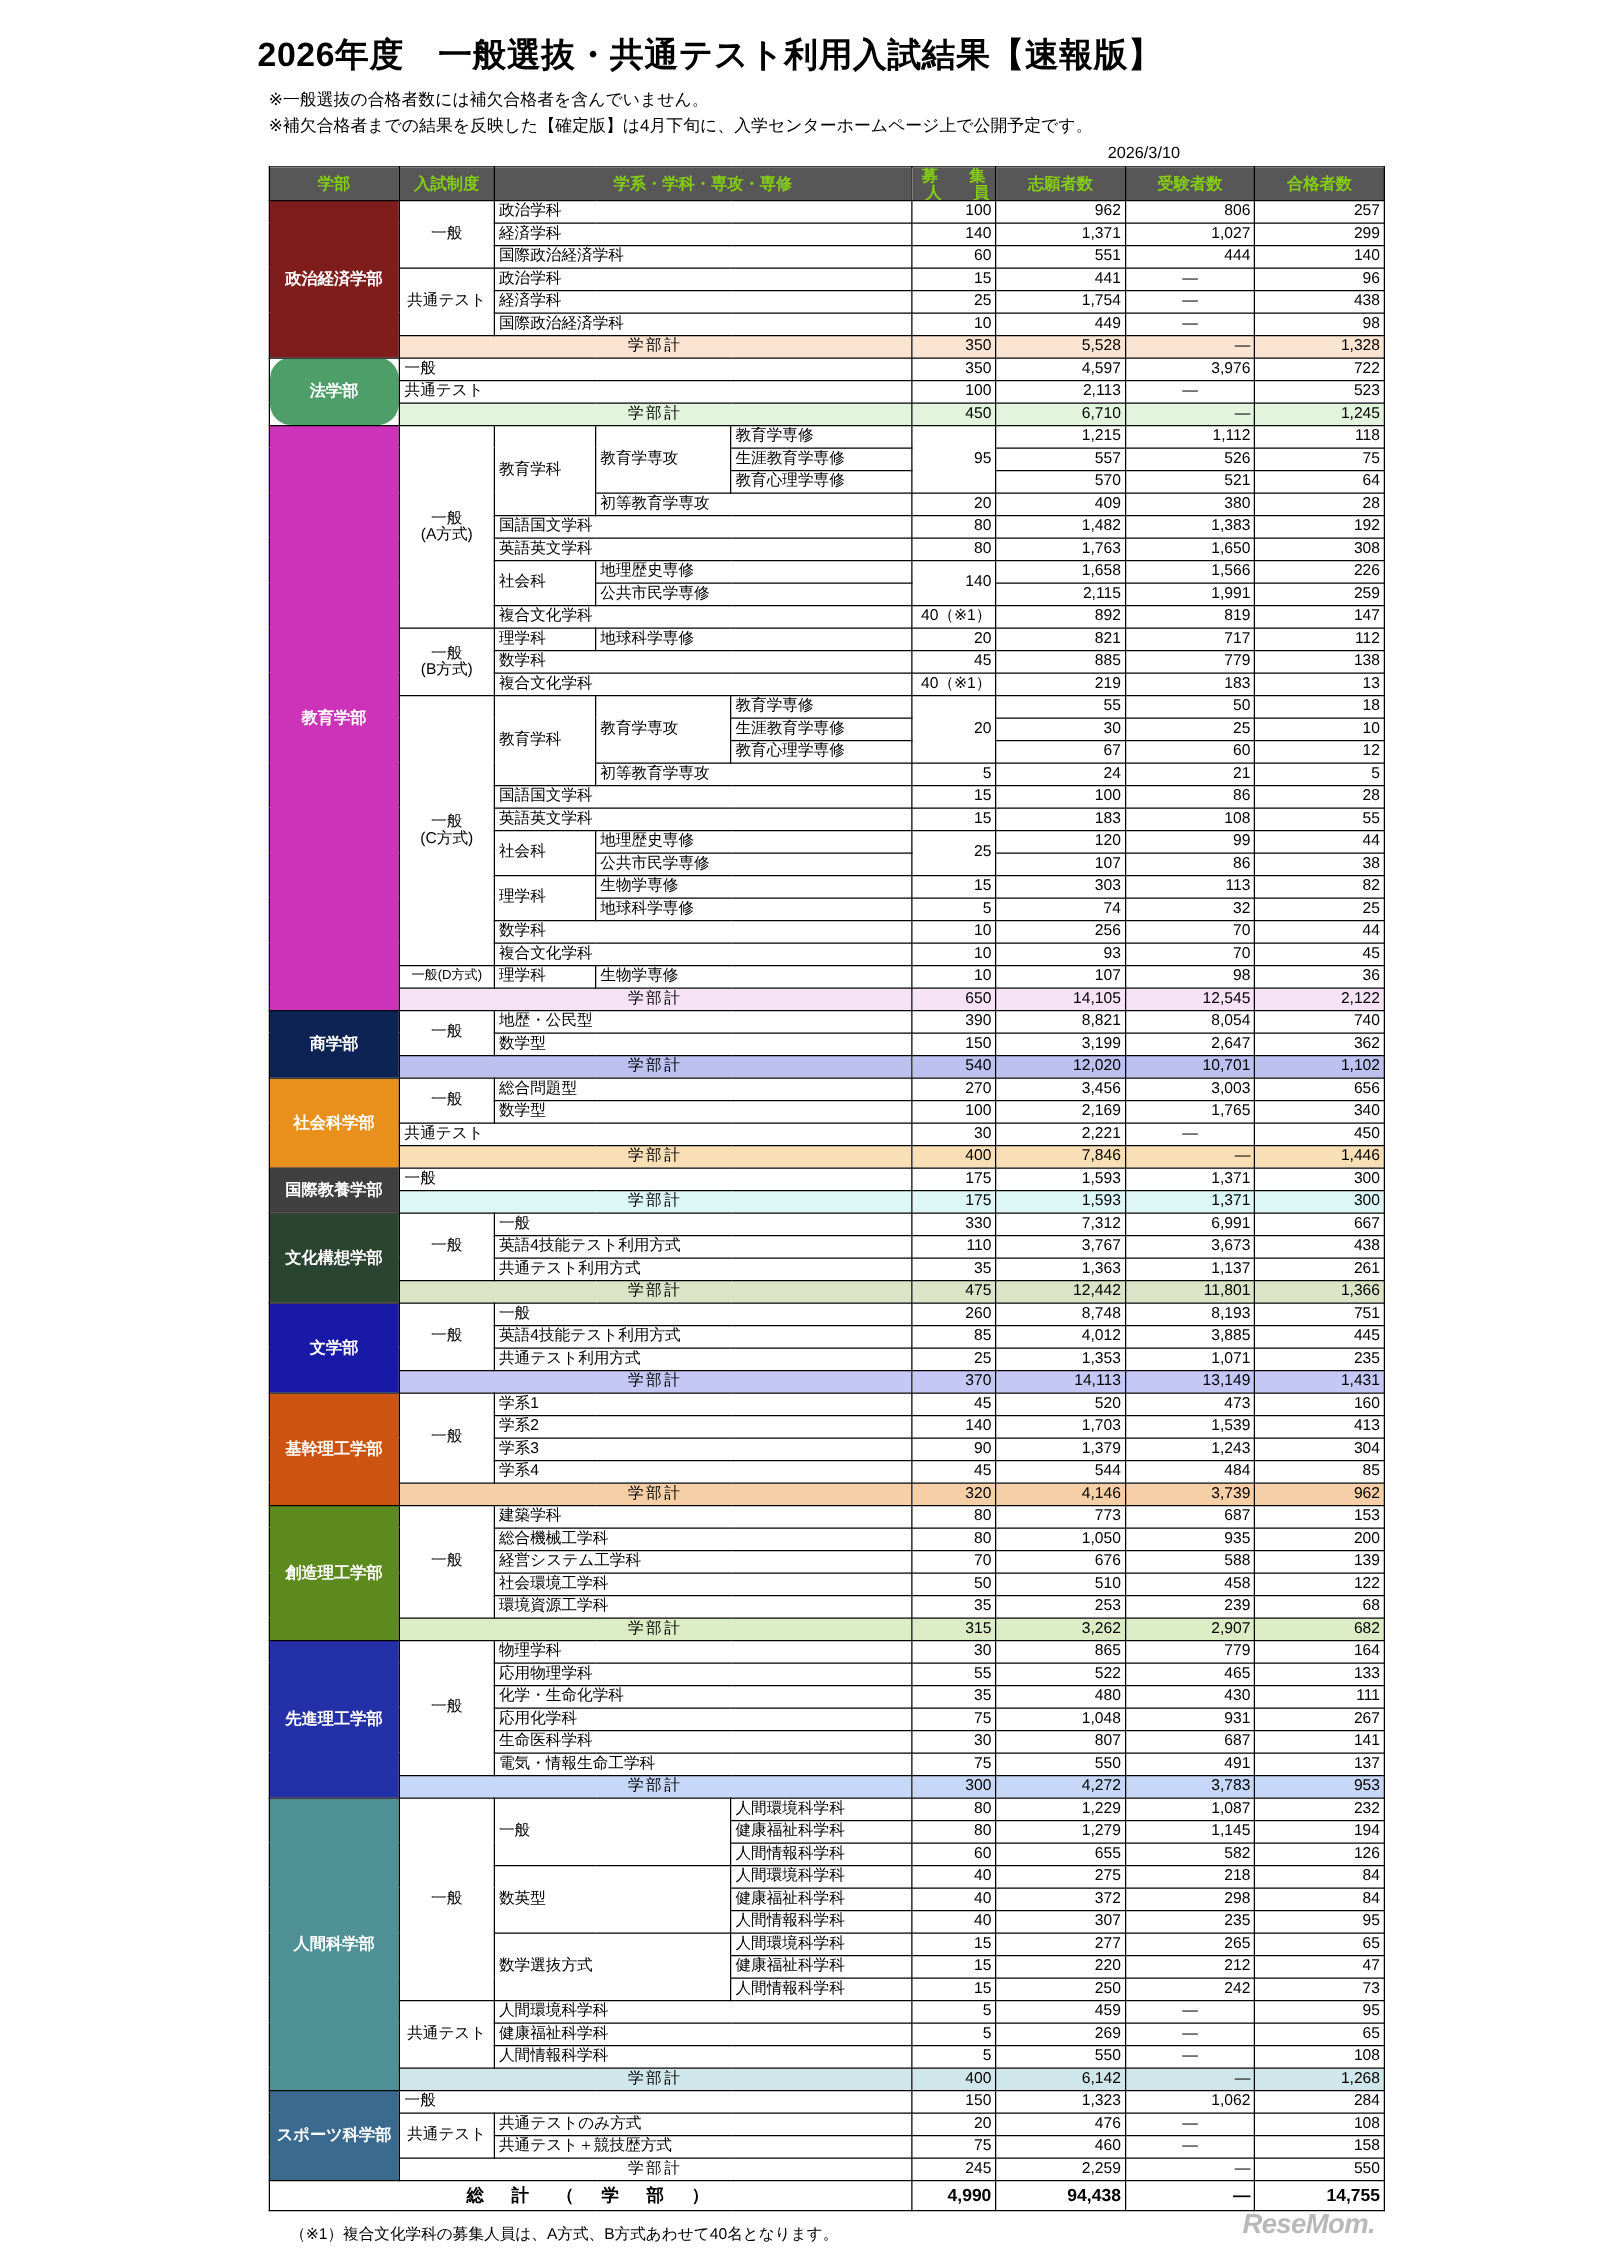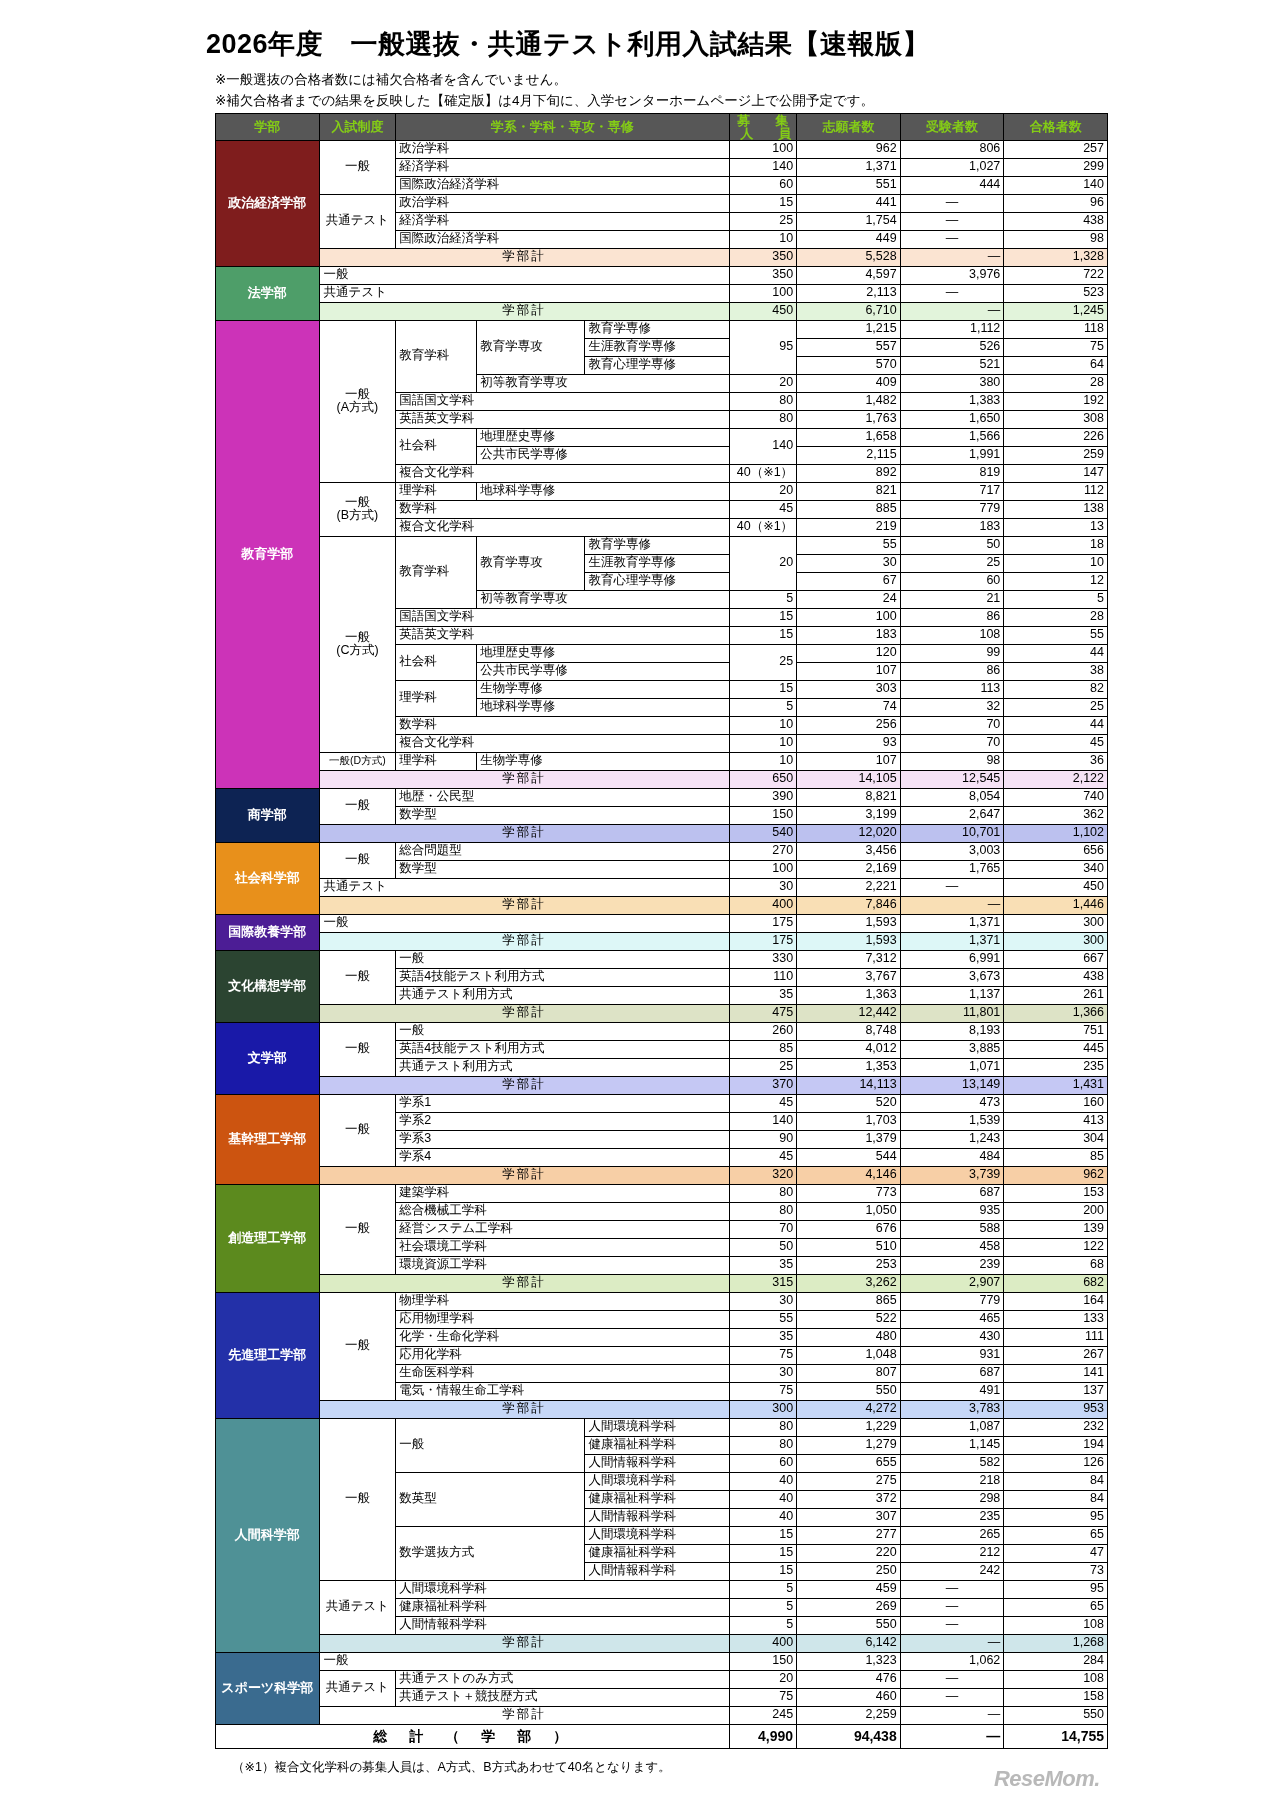--- a/index.html
+++ b/index.html
@@ -134,20 +134,21 @@
 </style>
 </head>
 <body>
 
 <div id="page">
 
   <div class="hdr">
     <div class="title">2026年度　一般選抜・共通テスト利用入試結果【速報版】</div>
     <div class="note">※一般選抜の合格者数には補欠合格者を含んでいません。</div>
     <div class="note">※補欠合格者までの結果を反映した【確定版】は4月下旬に、入学センターホームページ上で公開予定です。</div>
+    <div class="asof">2026/3/10</div>
   </div>
 
   <div class="tblwrap">
     <table class="main">
       <colgroup>
         <col class="c-fac">
           <col class="c-sys">
           <col class="c-d1">
           <col class="c-d2">
           <col class="c-d3">
@@ -219,21 +220,21 @@
             <td class="num">98</td>
           </tr>
           <tr class="subtotal">
             <td colspan="4" style="background: rgb(251, 228, 210); text-align: center; letter-spacing: 2px;">学部計</td>
             <td class="num" style="background: rgb(251, 228, 210);">350</td>
             <td class="num" style="background: rgb(251, 228, 210);">5,528</td>
             <td class="num ctr" style="background: rgb(251, 228, 210);">—</td>
             <td class="num" style="background: rgb(251, 228, 210);">1,328</td>
           </tr>
           <tr>
-            <td class="fac" rowspan="3" style="background: rgb(78, 158, 105);">法学部</td>
+            <td class="fac" rowspan="3" style="background: rgb(78, 158, 105); border-radius: 17px;">法学部</td>
             <td class="sys" rowspan="1" colspan="4" style="text-align: left; padding-left: 4px;">一般</td>
             <td class="num mid">350</td>
             <td class="num">4,597</td>
             <td class="num">3,976</td>
             <td class="num">722</td>
           </tr>
           <tr>
             <td class="sys" rowspan="1" colspan="4" style="text-align: left; padding-left: 4px;">共通テスト</td>
             <td class="num mid">100</td>
             <td class="num">2,113</td>
@@ -484,21 +485,21 @@
             <td class="num">450</td>
           </tr>
           <tr class="subtotal">
             <td colspan="4" style="background: rgb(249, 223, 181); text-align: center; letter-spacing: 2px;">学部計</td>
             <td class="num" style="background: rgb(249, 223, 181);">400</td>
             <td class="num" style="background: rgb(249, 223, 181);">7,846</td>
             <td class="num ctr" style="background: rgb(249, 223, 181);">—</td>
             <td class="num" style="background: rgb(249, 223, 181);">1,446</td>
           </tr>
           <tr>
-            <td class="fac" rowspan="2" style="background: #4c1d95;">国際教養学部</td>
+            <td class="fac" rowspan="2" style="background: #404040;">国際教養学部</td>
             <td class="sys" rowspan="1" colspan="4" style="text-align: left; padding-left: 4px;">一般</td>
             <td class="num mid">175</td>
             <td class="num">1,593</td>
             <td class="num">1,371</td>
             <td class="num">300</td>
           </tr>
           <tr class="subtotal">
             <td colspan="4" style="background: rgb(221, 247, 247); text-align: center; letter-spacing: 2px;">学部計</td>
             <td class="num" style="background: rgb(221, 247, 247);">175</td>
             <td class="num" style="background: rgb(221, 247, 247);">1,593</td>

